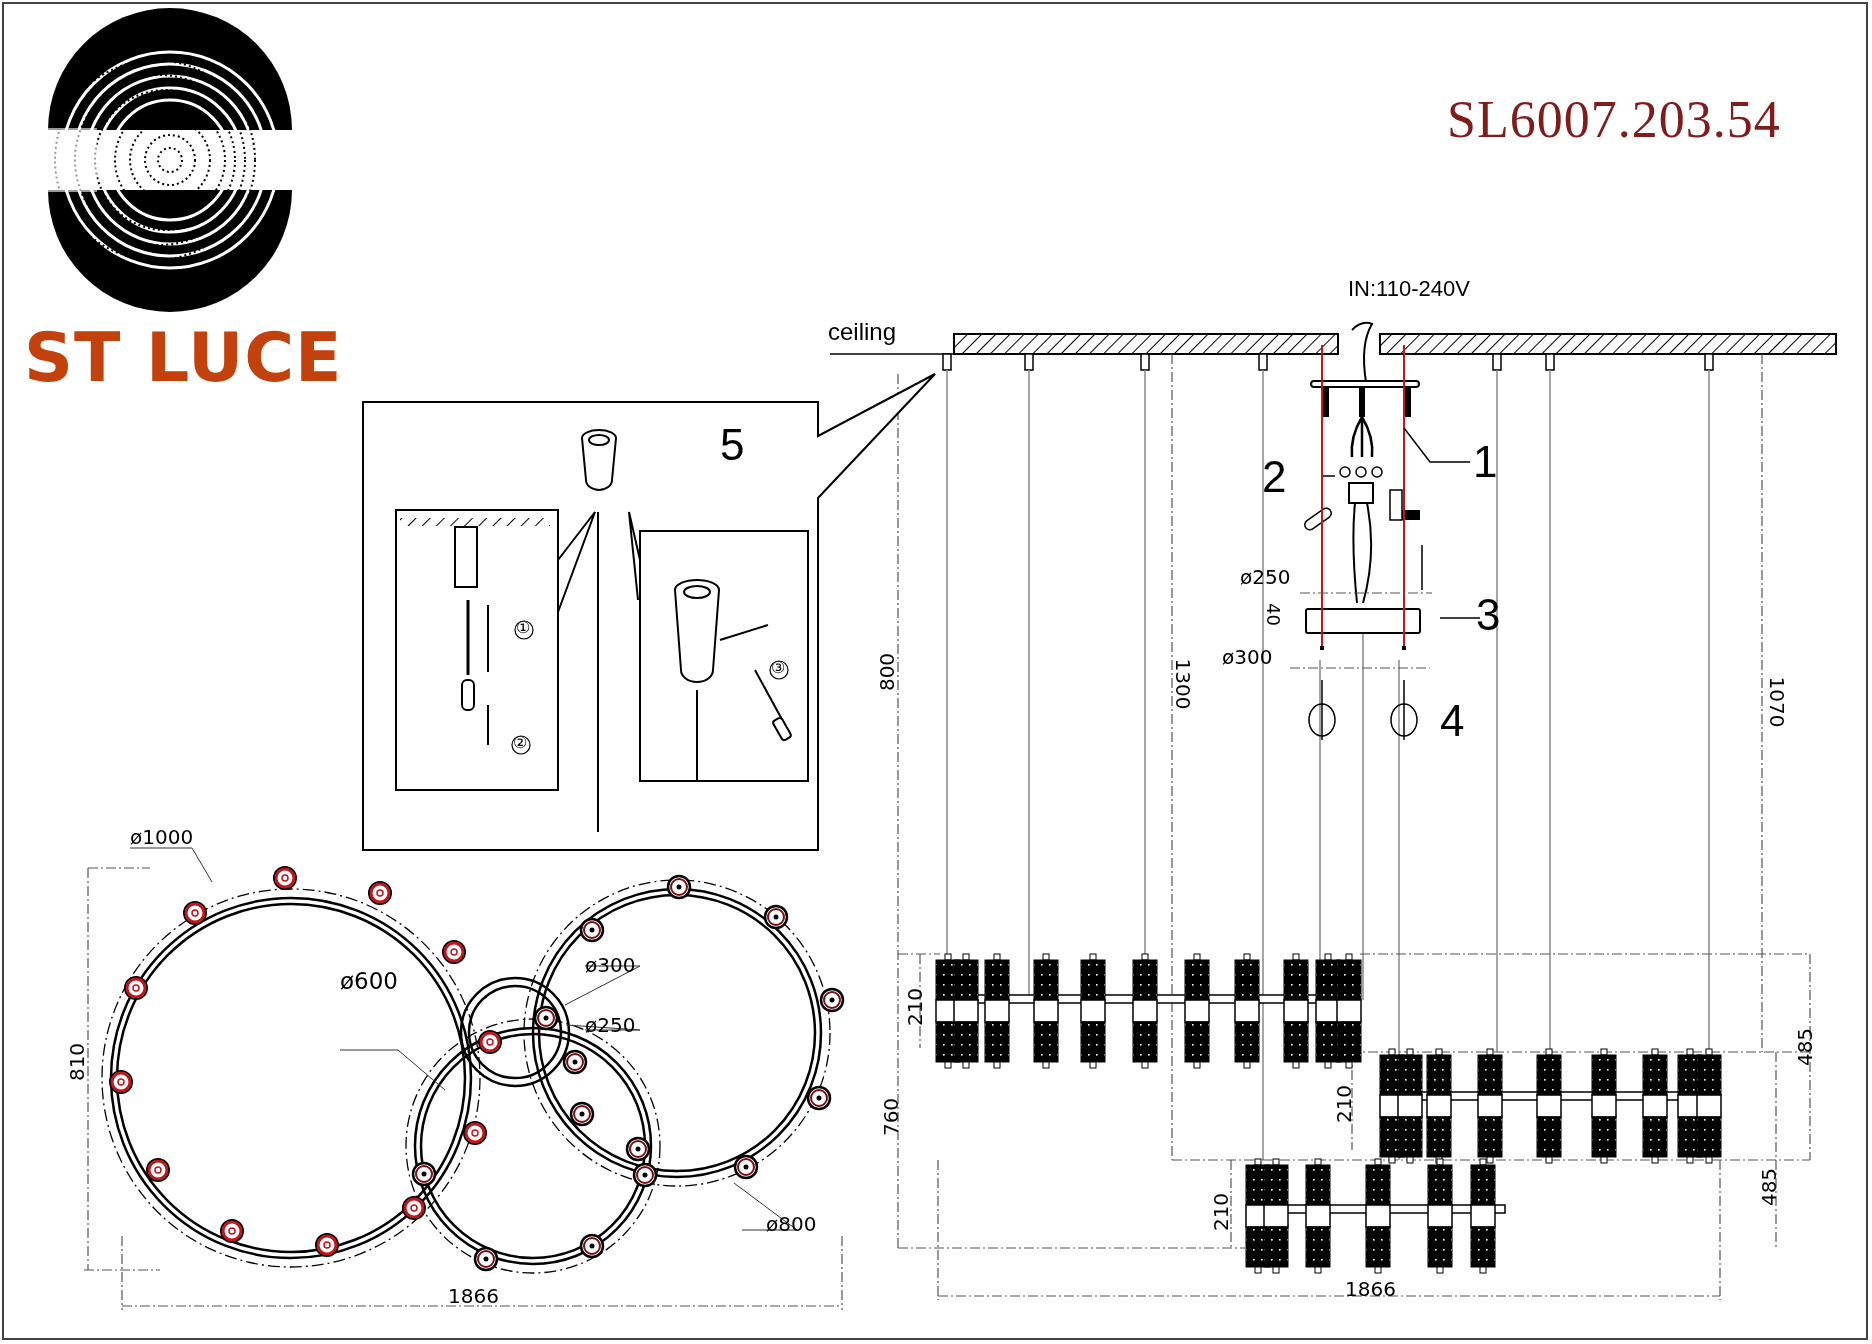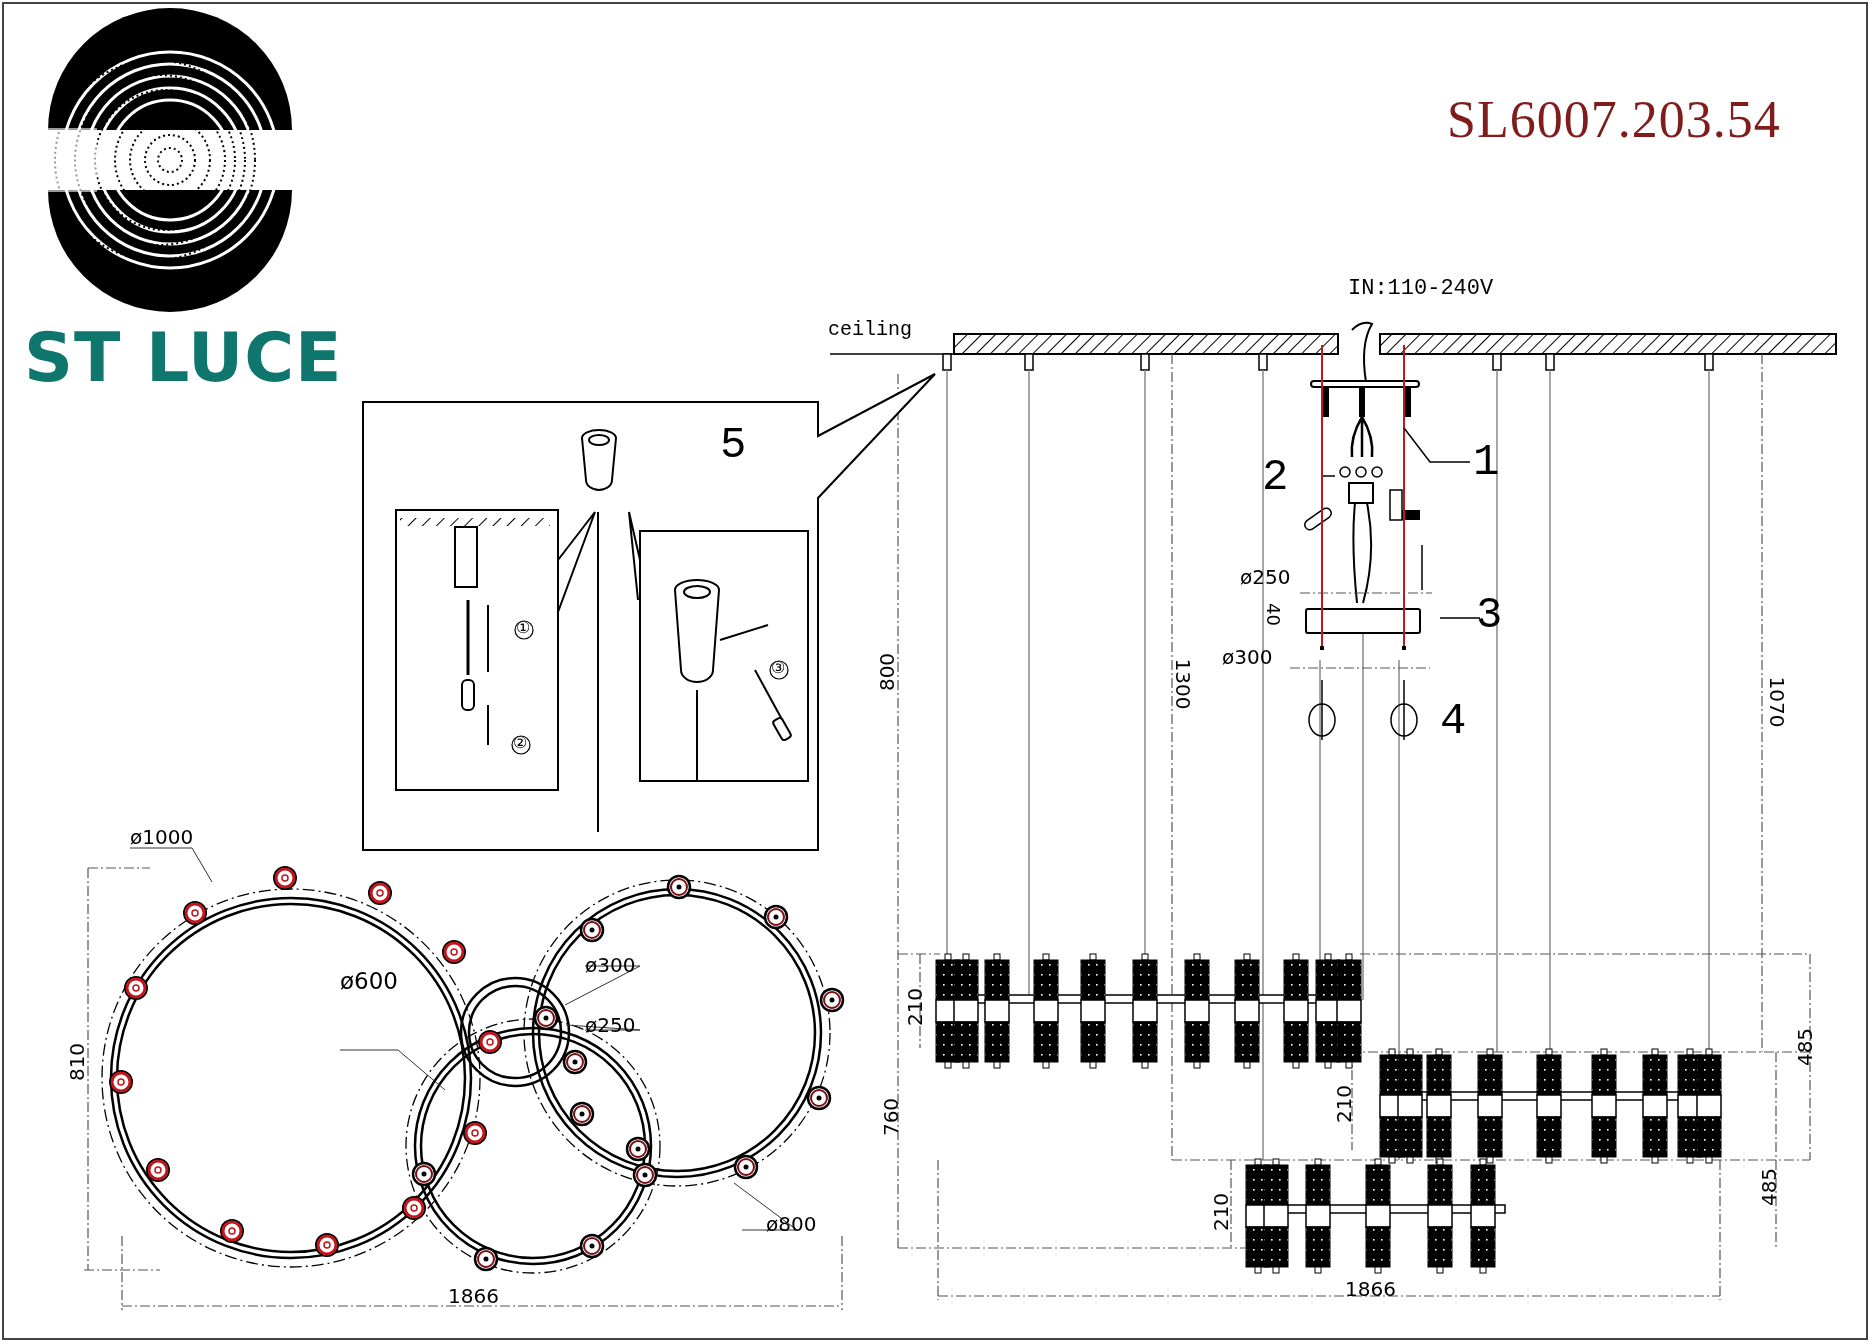--- a/index.html
+++ b/index.html
@@ -1,21 +1,21 @@
 <!DOCTYPE html>
 <html><head>
 <meta charset="utf-8">
 <style>
   html,body{margin:0;padding:0;background:#fff;}
   body{width:1872px;height:1344px;position:relative;overflow:hidden;font-family:"Liberation Sans",sans-serif;}
   .frame{position:absolute;left:2px;top:2px;width:1866px;height:1338px;border:2px solid #444;box-sizing:border-box;}
   svg{position:absolute;left:0;top:0;}
-  .serif{font-family:Liberation Mono, monospace;}
+  .serif{font-family:Liberation Sans, sans-serif;}
   .mono{font-family:"DejaVu Sans","Liberation Sans",sans-serif;}
-  .brand{position:absolute;left:24px;top:318px;font-size:68px;font-weight:bold;letter-spacing:1px;color:#0f766e;font-family:"DejaVu Sans","Liberation Sans",sans-serif;}
+  .brand{position:absolute;left:24px;top:318px;font-size:68px;font-weight:bold;letter-spacing:1px;color:#c2410c;font-family:"DejaVu Sans","Liberation Sans",sans-serif;}
   .model{position:absolute;left:1447px;top:90px;font-size:52px;color:#7f1d1d;font-family:"Liberation Serif","DejaVu Serif",serif;letter-spacing:1px;}
   .lbl{position:absolute;color:#000;white-space:nowrap;}
 </style>
 </head>
 <body>
 
 <div class="frame"></div>
 
 <svg width="1872" height="1344">
   <defs>
@@ -275,21 +275,21 @@
     <path d="M585,966 L640,966 L565,1005"></path>
     <path d="M585,1030 L640,1030 L566,1025"></path>
     <path d="M340,1050 L398,1050 L445,1090"></path>
     <path d="M742,1230 L797,1230 L734,1183"></path>
   </g>
 </svg>
 
 <div class="brand">ST LUCE</div>
 <div class="model">SL6007.203.54</div>
 
-<div class="lbl serif" style="left:828px;top:318px;font-size:20px;">ceiling</div>
+<div class="lbl serif" style="left:828px;top:318px;font-size:24px;">ceiling</div>
 <div class="lbl serif" style="left:1348px;top:276px;font-size:22px;">IN:110-240V</div>
 
 <div class="lbl serif" style="left:1473px;top:437px;font-size:44px;">1</div>
 <div class="lbl serif" style="left:1262px;top:452px;font-size:44px;">2</div>
 <div class="lbl serif" style="left:1476px;top:590px;font-size:44px;">3</div>
 <div class="lbl serif" style="left:1440px;top:696px;font-size:44px;">4</div>
 <div class="lbl serif" style="left:720px;top:420px;font-size:44px;">5</div>
 
 <div class="lbl serif" style="left:516px;top:618px;font-size:16px;">①</div>
 <div class="lbl serif" style="left:513px;top:733px;font-size:16px;">②</div>

